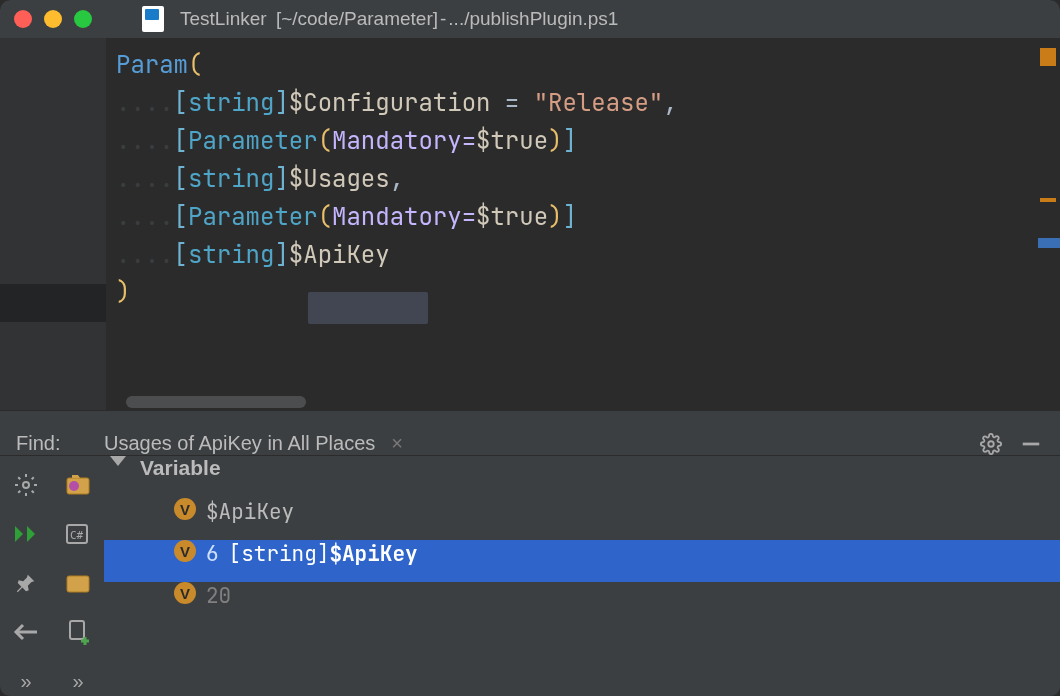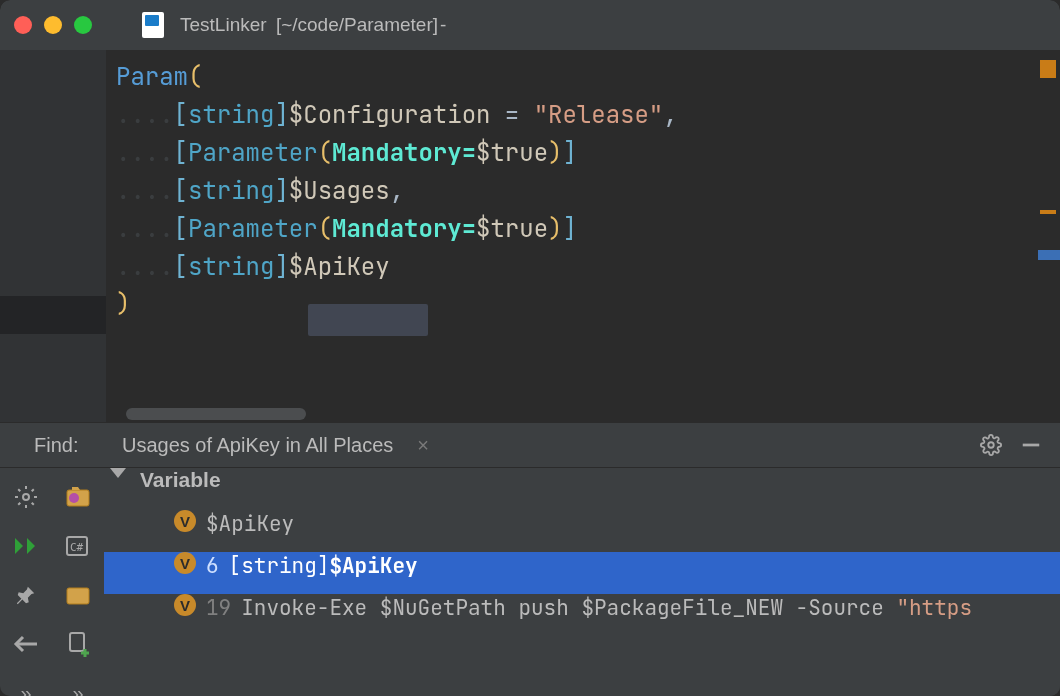--- a/index.html
+++ b/index.html
@@ -5,21 +5,21 @@
 * { margin: 0; padding: 0; box-sizing: border-box; }
 body {
   width: 1060px; height: 696px;
   background: #2b2b2b;
   font-family: -apple-system, "SF Pro Text", "Segoe UI", sans-serif;
   overflow: hidden;
   position: relative;
   border-radius: 10px;
 }
 .titlebar {
-  height: 50px;
+  height: 38px;
   background: #3c3f41;
   display: flex;
   align-items: center;
   padding: 0 14px;
   gap: 10px;
   border-top-left-radius: 10px;
   border-top-right-radius: 10px;
 }
 .traffic-lights { display: flex; gap: 12px; margin-right: 40px; }
 .tl { width: 18px; height: 18px; border-radius: 50%; }
@@ -56,21 +56,21 @@
   color:#a9b7c6;
   line-height: 1.58;
 }
 .editor .line { white-space: pre; }
 .kw   { color:#569cd6; }
 .punct-o { color:#e8bf6a; }
 .ws   { color:#3a3d3f; letter-spacing: 0px; }
 .brack{ color:#6fb3d2; }
 .type { color:#4fa5c7; }
 .var  { color:#d0c8b8; }
-.id   { color:#5eead4;font-weight:bold; }
+.id   { color:#c4b5fd; }
 .op   { color:#a9b7c6; }
 .str  { color:#d69d85; }
 .cursor-line-bg {
   position:absolute; left:0; right:0; height:38px;
   background: rgba(0,0,0,.28);
   top: 246px;
 }
 .sel-box {
   position:absolute;
   left: 308px; top: 254px;
@@ -87,27 +87,26 @@
   position:absolute; right:0; top:0; width:22px; height:100%;
 }
 .rt-warning { position:absolute; top:10px; right:4px; width:16px; height:18px; background:#c97c17; }
 .rt-mark1 { position:absolute; top:160px; right:4px; width:16px; height:4px; background:#c97c17;}
 .rt-mark2 { position:absolute; top:200px; right:0; width:22px; height:10px; background:#3b6fb5;}
 .find-header {
   height: 46px;
   background: #3c3f41;
   border-top: 1px solid #2b2b2b;
   border-bottom: 1px solid #2b2b2b;
-  display:flex; align-items:center;
+  display:flex; align-items:flex-end;
   font-size: 20px;
   color:#bbbbbb;
-  padding-left:18px;
 }
 .find-label { width:100px; padding-left:16px; }
-.find-desc { flex:1; display:flex; align-items:center; gap:20px; padding-left:4px;}
+.find-desc { flex:1; display:flex; align-items:center; gap:12px; padding-left:4px;}
 .find-desc .x { font-size:20px; color:#7a7a7a; margin-left:4px;}
 .find-tools { display:flex; gap:18px; padding-right:18px; color:#a2a2a2;}
 .find-body { display:flex; height: 287px; background:#3c3f41;}
 .side-col { width:52px; display:flex; flex-direction:column; align-items:center; gap:23px; padding-top:16px;}
 .side-col .icon { width:26px; height:26px; display:flex; align-items:center; justify-content:center;}
 .results {
   flex:1; background:#3c3f41;
   font-size: 21px; color:#bbbbbb;
   position:relative;
   overflow:hidden;
@@ -145,20 +144,21 @@
     <div class="tl tl-close"></div>
     <div class="tl tl-min"></div>
     <div class="tl tl-max"></div>
   </div>
   <div class="file-icon"></div>
   <div class="title-text">
     <span>TestLinker</span>
     <span>&nbsp;</span>
     <span>[~/code/Parameter]</span>
     <span> - </span>
+    <span>.../publishPlugin.ps1</span>
   </div>
 </div>
 
 <div class="editor-wrap">
   <div class="gutter"></div>
   <div class="cursor-line-bg"></div>
   <div class="editor">
     <div class="line"><span class="kw">Param</span><span class="punct-o">(</span></div>
     <div class="line"><span class="ws">....</span><span class="brack">[</span><span class="type">string</span><span class="brack">]</span><span class="var">$Configuration</span><span class="op"> = </span><span class="str">"Release"</span><span class="op">,</span></div>
     <div class="line"><span class="ws">....</span><span class="brack">[</span><span class="type">Parameter</span><span class="punct-o">(</span><span class="id">Mandatory=</span><span class="var">$true</span><span class="punct-o">)</span><span class="brack">]</span></div>
@@ -263,18 +263,17 @@
       <div class="v-badge">V</div>
       <span class="mono">$ApiKey</span>
     </div>
     <div class="res-row indent1 sel">
       <div class="v-badge">V</div>
       <span class="mono dim">6</span>
       <span class="mono"><span> [string]</span><span class="bold">$ApiKey</span></span>
     </div>
     <div class="res-row indent1">
       <div class="v-badge">V</div>
-      <span class="mono dim">19</span>
-      <span class="mono"><span> Invoke-Exe $NuGetPath push $PackageFile_NEW -Source </span><span class="str" style="color:#d69d85">"https</span></span>
+      <span class="mono dim">20</span>
     </div>
     <div class="results-hscroll"></div>
   </div>
 </div>
 
 </body></html>

